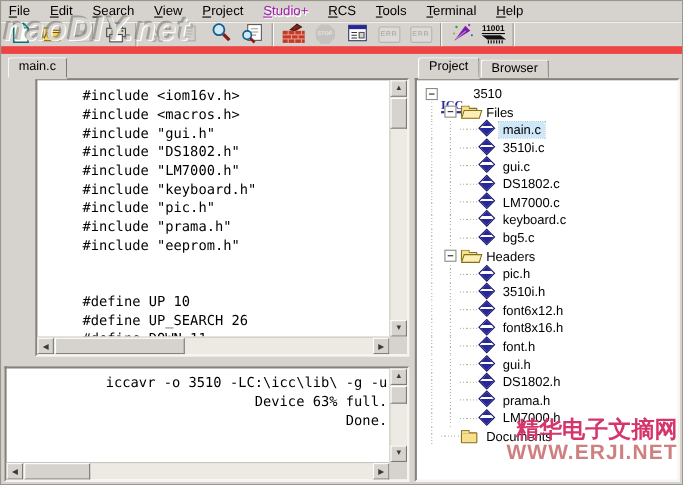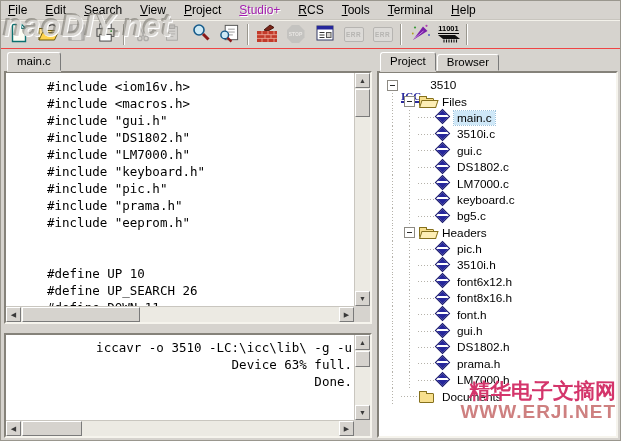--- a/index.html
+++ b/index.html
@@ -10,21 +10,21 @@
     border:1px solid #9a978e;overflow:hidden;
   }
   
   .menubar{height:19px;display:flex;align-items:center;padding-left:7px;gap:18px;
     border-bottom:1px solid #c8c5be;}
   .menu-item{cursor:default;white-space:nowrap;}
   .menu-item u{text-decoration:underline;}
   .menu-item.disabled{color:#a21caf;text-shadow:1px 1px 0 #fff;}
   
   .toolbar{height:29px;display:flex;align-items:center;padding-left:3px;
-    border-bottom:1px solid #ef4444;box-shadow:inset 0 1px 0 #f3f1ea;}
+    border-bottom:7px solid #ef4444;box-shadow:inset 0 1px 0 #f3f1ea;}
   .tbtn{width:29px;height:25px;display:flex;align-items:center;justify-content:center;
     background:transparent;border:1px solid transparent;}
   .tbtn.disabled{filter:grayscale(1) opacity(.42);}
   .tsep{width:2px;height:21px;border-left:1px solid #9a978e;border-right:1px solid #ffffff;margin:0 3px;}
   .stop-octagon{width:18px;height:18px;background:#b0aca3;color:#fff;font-size:5px;font-weight:bold;
     display:flex;align-items:center;justify-content:center;
     clip-path:polygon(30% 0,70% 0,100% 30%,100% 70%,70% 100%,30% 100%,0 70%,0 30%);}
   .err-box{min-width:20px;height:15px;border:1px solid #8d8a83;border-radius:2px;color:#8d8a83;
     font-size:6.5px;font-weight:bold;display:flex;align-items:center;justify-content:center;
     background:#e6e3dc;letter-spacing:.5px;}
@@ -37,21 +37,21 @@
   .right-col{flex:1;display:flex;flex-direction:column;padding:1px 2px 2px 0;}
   
   .tabstrip{height:21px;display:flex;align-items:flex-end;padding-left:3px;}
   .tab{padding:2px 9px 3px 9px;background:#d6d3ce;border:1px solid;
     border-color:#fff #7a7a7a #d6d3ce #fff;border-radius:3px 3px 0 0;font-size:11.5px;
     position:relative;margin-right:1px;white-space:nowrap;}
   .tab.active{z-index:2;box-shadow:0 1px 0 #d6d3ce;}
   .tab.back{padding-top:1px;padding-bottom:2px;}
   
   .sunken{background:#fff;border:2px solid;border-color:#85827a #f6f4ed #f6f4ed #85827a;}
-  .editor-box{height:253px;display:grid;grid-template-columns:1fr 16px;grid-template-rows:1fr 16px;overflow:hidden;}
+  .editor-box{height:253px;display:grid;grid-template-columns:1fr 16px;grid-template-rows:1fr 16px;overflow:hidden;margin-left:28px;}
   .gapv{height:9px;}
   .output-box{flex:1;display:grid;grid-template-columns:1fr 16px;grid-template-rows:1fr 16px;overflow:hidden;text-align:right;}
   .code-area{overflow:hidden;padding:5px 2px 0 41px;
     font-family:"DejaVu Sans Mono","Liberation Mono",monospace;font-size:12.5px;line-height:17px;}
   .code-line{white-space:pre;height:17px;}
   .output-area{overflow:hidden;padding:4px 2px 0 12px;
     font-family:"DejaVu Sans Mono","Liberation Mono",monospace;font-size:12.5px;line-height:18px;}
   
   .vscroll{display:flex;flex-direction:column;background:#eceae3;border-left:1px solid #c9c6bf;}
   .hscroll{display:flex;background:#eceae3;border-top:1px solid #c9c6bf;}

